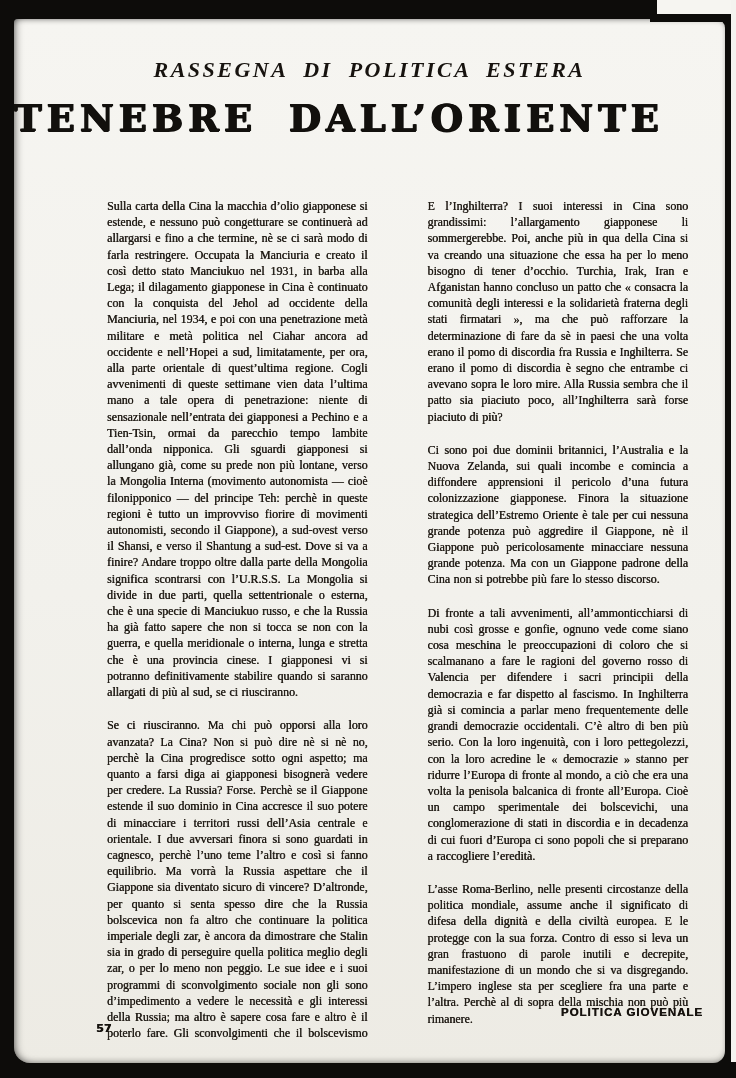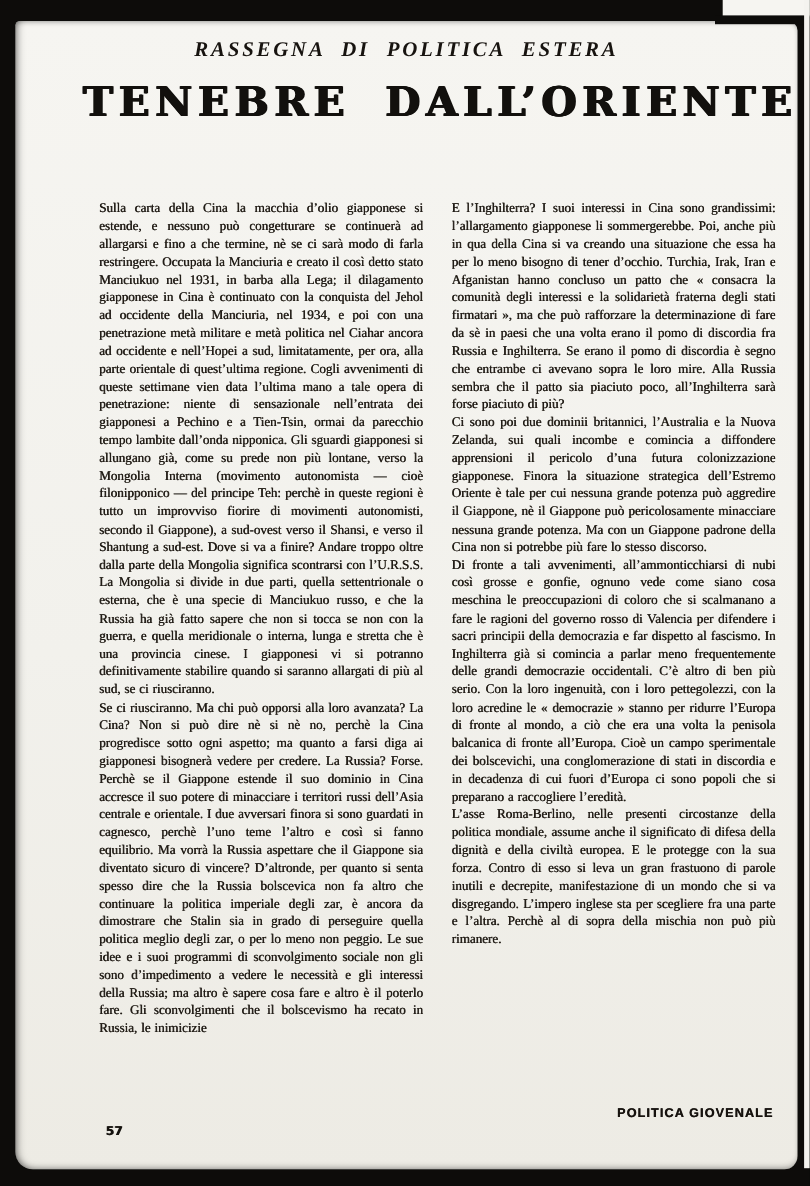--- a/index.html
+++ b/index.html
@@ -27,42 +27,42 @@
   .scan-step{
     position:absolute;left:650px;top:14px;width:86px;height:8px;
     background:#0d0c0a;
   }
   .paper-right-strip{
     position:absolute;right:0;top:0;width:5px;height:1062px;
     background:#f4f3ef;
   }
 
   .kicker{
-    margin:16px 0 0 0;text-align:center;
+    margin:38px 0 0 0;text-align:center;
     font-family:"Liberation Serif", serif;
     font-style:italic;font-weight:bold;
-    font-size:19px;letter-spacing:2.5px;word-spacing:8px;
+    font-size:22px;letter-spacing:2.5px;word-spacing:8px;
     color:#17130f;
   }
   .headline{
-    margin:15px 0 0 0;text-align:right;
+    margin:15px 0 0 0;text-align:left;
     font-family:"DejaVu Serif", serif;
     font-weight:bold;font-size:37px;line-height:1.1;
     letter-spacing:5px;word-spacing:14px;
     color:#12100d;
     text-shadow:0.9px 0 0 currentColor,-0.6px 0 0 currentColor,0 0.5px 0 currentColor;
   }
 
   .columns{
     position:absolute;left:76px;top:162px;right:20px;height:862px;
     display:flex;gap:26px;overflow:hidden;
   }
   .col{flex:1 1 0;overflow:hidden;}
   .col p{
-    margin:0;text-align:justify;
+    margin:17px;text-align:justify;
     font-family:"Liberation Serif", serif;
     font-size:12px;line-height:16.2px;
     letter-spacing:-0.05px;word-spacing:0.6px;
     color:#221d17;
     text-shadow:0.35px 0 0 currentColor;
   }
 
   .page-number{
     position:absolute;left:82px;top:1003px;
     font-family:"DejaVu Sans", sans-serif;

